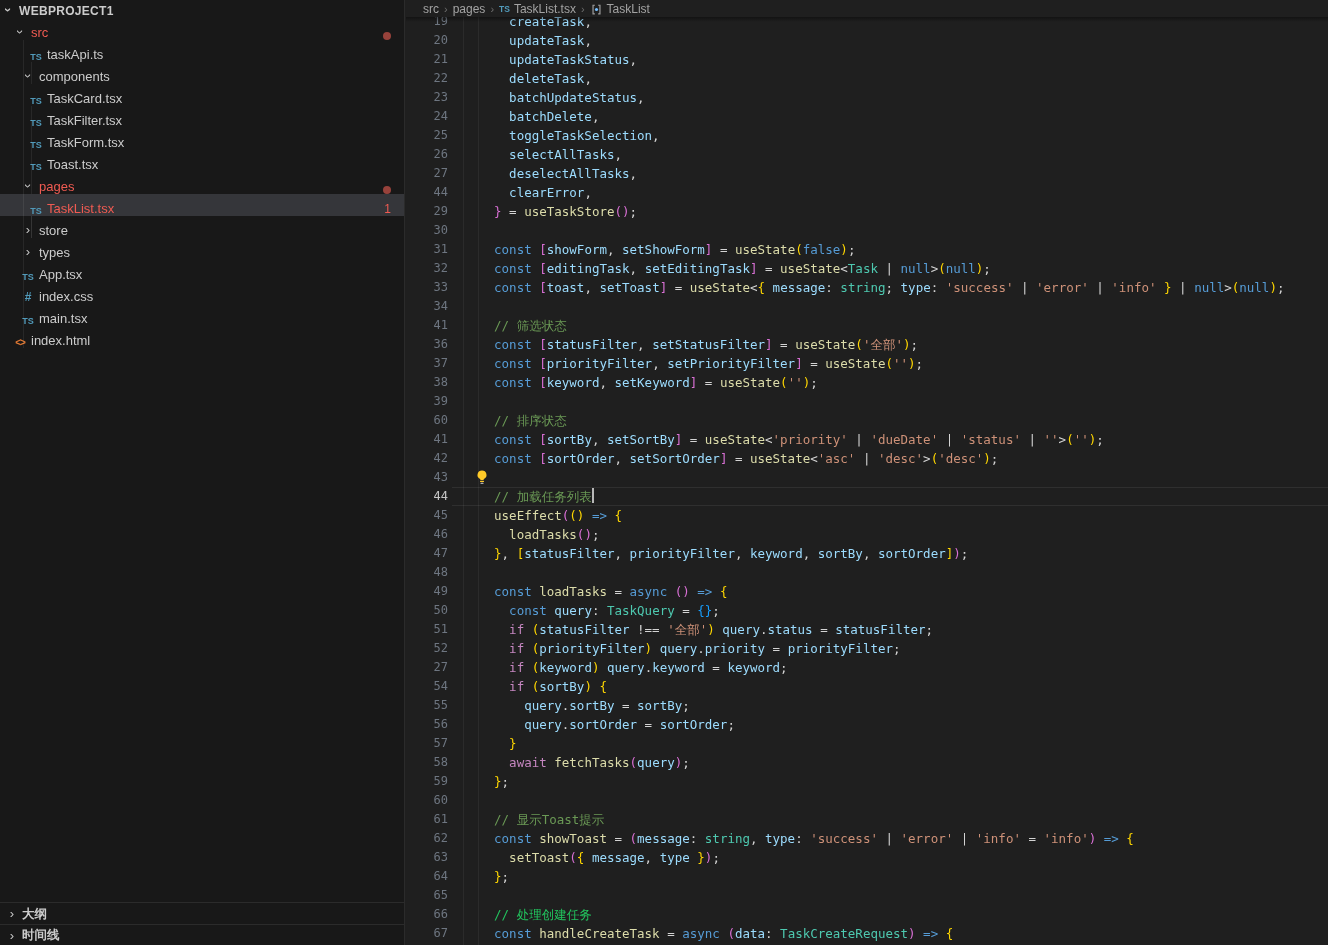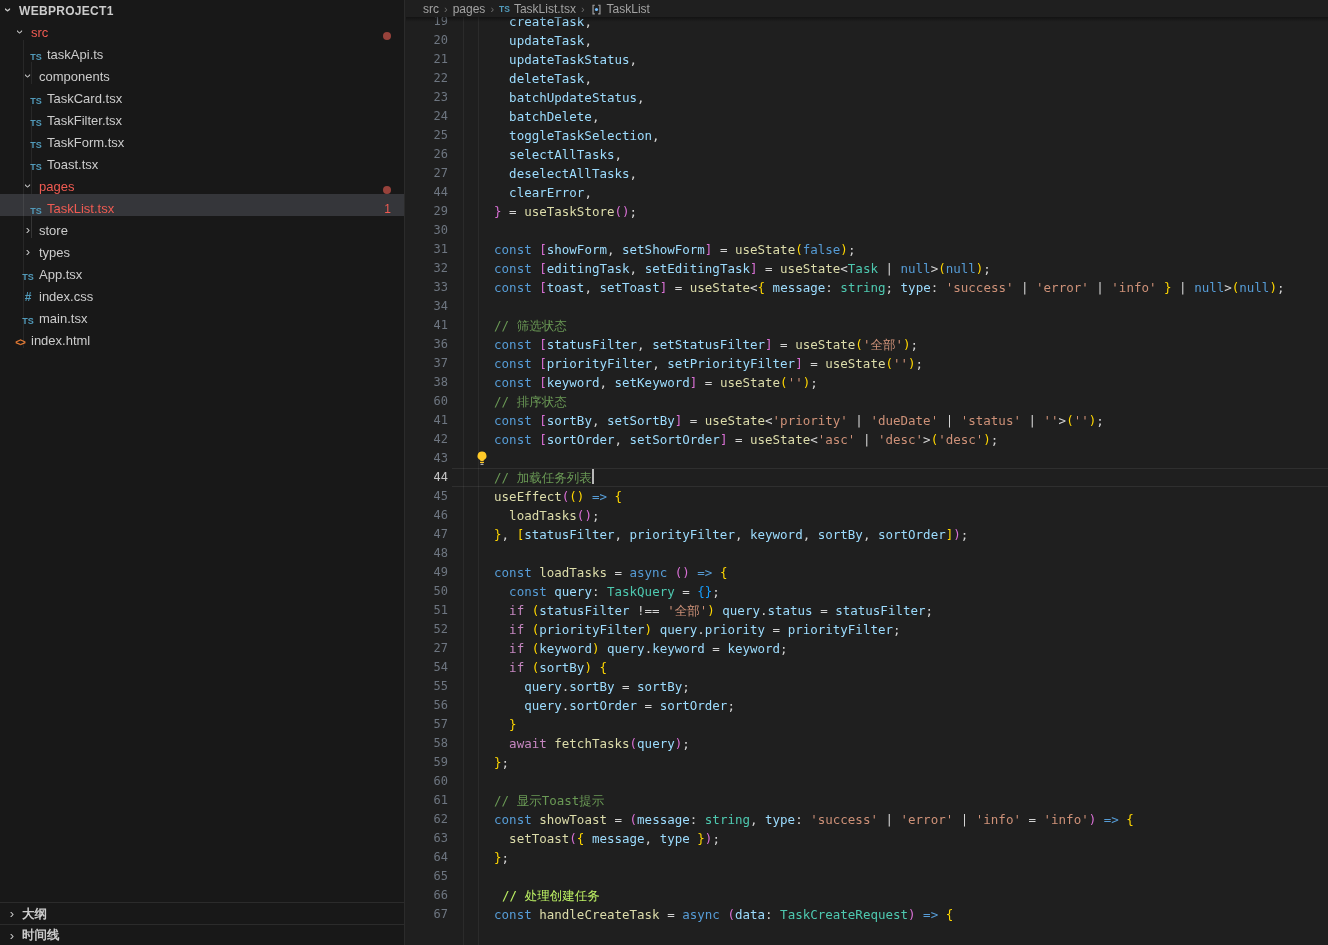--- a/index.html
+++ b/index.html
@@ -234,20 +234,24 @@
         </div>
         <div class="line">
           <span class="ln">37</span>
           <span class="txt"><span style="color: rgb(212, 212, 212);">  </span><span style="color: rgb(86, 156, 214);">const</span><span style="color: rgb(212, 212, 212);"> </span><span style="color: rgb(218, 112, 214);">[</span><span style="color: rgb(156, 220, 254);">priorityFilter</span><span style="color: rgb(212, 212, 212);">, </span><span style="color: rgb(156, 220, 254);">setPriorityFilter</span><span style="color: rgb(218, 112, 214);">]</span><span style="color: rgb(212, 212, 212);"> = </span><span style="color: rgb(220, 220, 170);">useState</span><span style="color: rgb(255, 215, 0);">(</span><span style="color: rgb(206, 145, 120);">''</span><span style="color: rgb(255, 215, 0);">)</span><span style="color: rgb(212, 212, 212);">;</span></span>
         </div>
         <div class="line">
           <span class="ln">38</span>
           <span class="txt"><span style="color: rgb(212, 212, 212);">  </span><span style="color: rgb(86, 156, 214);">const</span><span style="color: rgb(212, 212, 212);"> </span><span style="color: rgb(218, 112, 214);">[</span><span style="color: rgb(156, 220, 254);">keyword</span><span style="color: rgb(212, 212, 212);">, </span><span style="color: rgb(156, 220, 254);">setKeyword</span><span style="color: rgb(218, 112, 214);">]</span><span style="color: rgb(212, 212, 212);"> = </span><span style="color: rgb(220, 220, 170);">useState</span><span style="color: rgb(255, 215, 0);">(</span><span style="color: rgb(206, 145, 120);">''</span><span style="color: rgb(255, 215, 0);">)</span><span style="color: rgb(212, 212, 212);">;</span></span>
         </div>
         <div class="line">
+          <span class="ln">39</span>
+          <span class="txt"></span>
+        </div>
+        <div class="line">
           <span class="ln">60</span>
           <span class="txt"><span style="color: rgb(212, 212, 212);">  </span><span style="color: rgb(106, 153, 85);">// 排序状态</span></span>
         </div>
         <div class="line">
           <span class="ln">41</span>
           <span class="txt"><span style="color: rgb(212, 212, 212);">  </span><span style="color: rgb(86, 156, 214);">const</span><span style="color: rgb(212, 212, 212);"> </span><span style="color: rgb(218, 112, 214);">[</span><span style="color: rgb(156, 220, 254);">sortBy</span><span style="color: rgb(212, 212, 212);">, </span><span style="color: rgb(156, 220, 254);">setSortBy</span><span style="color: rgb(218, 112, 214);">]</span><span style="color: rgb(212, 212, 212);"> = </span><span style="color: rgb(220, 220, 170);">useState</span><span style="color: rgb(212, 212, 212);">&lt;</span><span style="color: rgb(206, 145, 120);">'priority'</span><span style="color: rgb(212, 212, 212);"> | </span><span style="color: rgb(206, 145, 120);">'dueDate'</span><span style="color: rgb(212, 212, 212);"> | </span><span style="color: rgb(206, 145, 120);">'status'</span><span style="color: rgb(212, 212, 212);"> | </span><span style="color: rgb(206, 145, 120);">''</span><span style="color: rgb(212, 212, 212);">&gt;</span><span style="color: rgb(255, 215, 0);">(</span><span style="color: rgb(206, 145, 120);">''</span><span style="color: rgb(255, 215, 0);">)</span><span style="color: rgb(212, 212, 212);">;</span></span>
         </div>
         <div class="line">
           <span class="ln">42</span>
           <span class="txt"><span style="color: rgb(212, 212, 212);">  </span><span style="color: rgb(86, 156, 214);">const</span><span style="color: rgb(212, 212, 212);"> </span><span style="color: rgb(218, 112, 214);">[</span><span style="color: rgb(156, 220, 254);">sortOrder</span><span style="color: rgb(212, 212, 212);">, </span><span style="color: rgb(156, 220, 254);">setSortOrder</span><span style="color: rgb(218, 112, 214);">]</span><span style="color: rgb(212, 212, 212);"> = </span><span style="color: rgb(220, 220, 170);">useState</span><span style="color: rgb(212, 212, 212);">&lt;</span><span style="color: rgb(206, 145, 120);">'asc'</span><span style="color: rgb(212, 212, 212);"> | </span><span style="color: rgb(206, 145, 120);">'desc'</span><span style="color: rgb(212, 212, 212);">&gt;</span><span style="color: rgb(255, 215, 0);">(</span><span style="color: rgb(206, 145, 120);">'desc'</span><span style="color: rgb(255, 215, 0);">)</span><span style="color: rgb(212, 212, 212);">;</span></span>
@@ -344,21 +348,21 @@
         <div class="line">
           <span class="ln">64</span>
           <span class="txt"><span style="color: rgb(212, 212, 212);">  </span><span style="color: rgb(255, 215, 0);">}</span><span style="color: rgb(212, 212, 212);">;</span></span>
         </div>
         <div class="line">
           <span class="ln">65</span>
           <span class="txt"></span>
         </div>
         <div class="line">
           <span class="ln">66</span>
-          <span class="txt"><span style="color: rgb(212, 212, 212);">  </span><span style="color: #bef264; margin-left: 8px;">// 处理创建任务</span></span>
+          <span class="txt"><span style="color: rgb(212, 212, 212);">  </span><span style="color: #22c55e;">// 处理创建任务</span></span>
         </div>
         <div class="line">
           <span class="ln">67</span>
           <span class="txt"><span style="color: rgb(212, 212, 212);">  </span><span style="color: rgb(86, 156, 214);">const</span><span style="color: rgb(212, 212, 212);"> </span><span style="color: rgb(220, 220, 170);">handleCreateTask</span><span style="color: rgb(212, 212, 212);"> = </span><span style="color: rgb(86, 156, 214);">async</span><span style="color: rgb(212, 212, 212);"> </span><span style="color: rgb(218, 112, 214);">(</span><span style="color: rgb(156, 220, 254);">data</span><span style="color: rgb(212, 212, 212);">: </span><span style="color: rgb(78, 201, 176);">TaskCreateRequest</span><span style="color: rgb(218, 112, 214);">)</span><span style="color: rgb(212, 212, 212);"> </span><span style="color: rgb(86, 156, 214);">=&gt;</span><span style="color: rgb(212, 212, 212);"> </span><span style="color: rgb(255, 215, 0);">{</span></span>
         </div>
       </div>
   </div>
 </div>
 
 </body></html>

